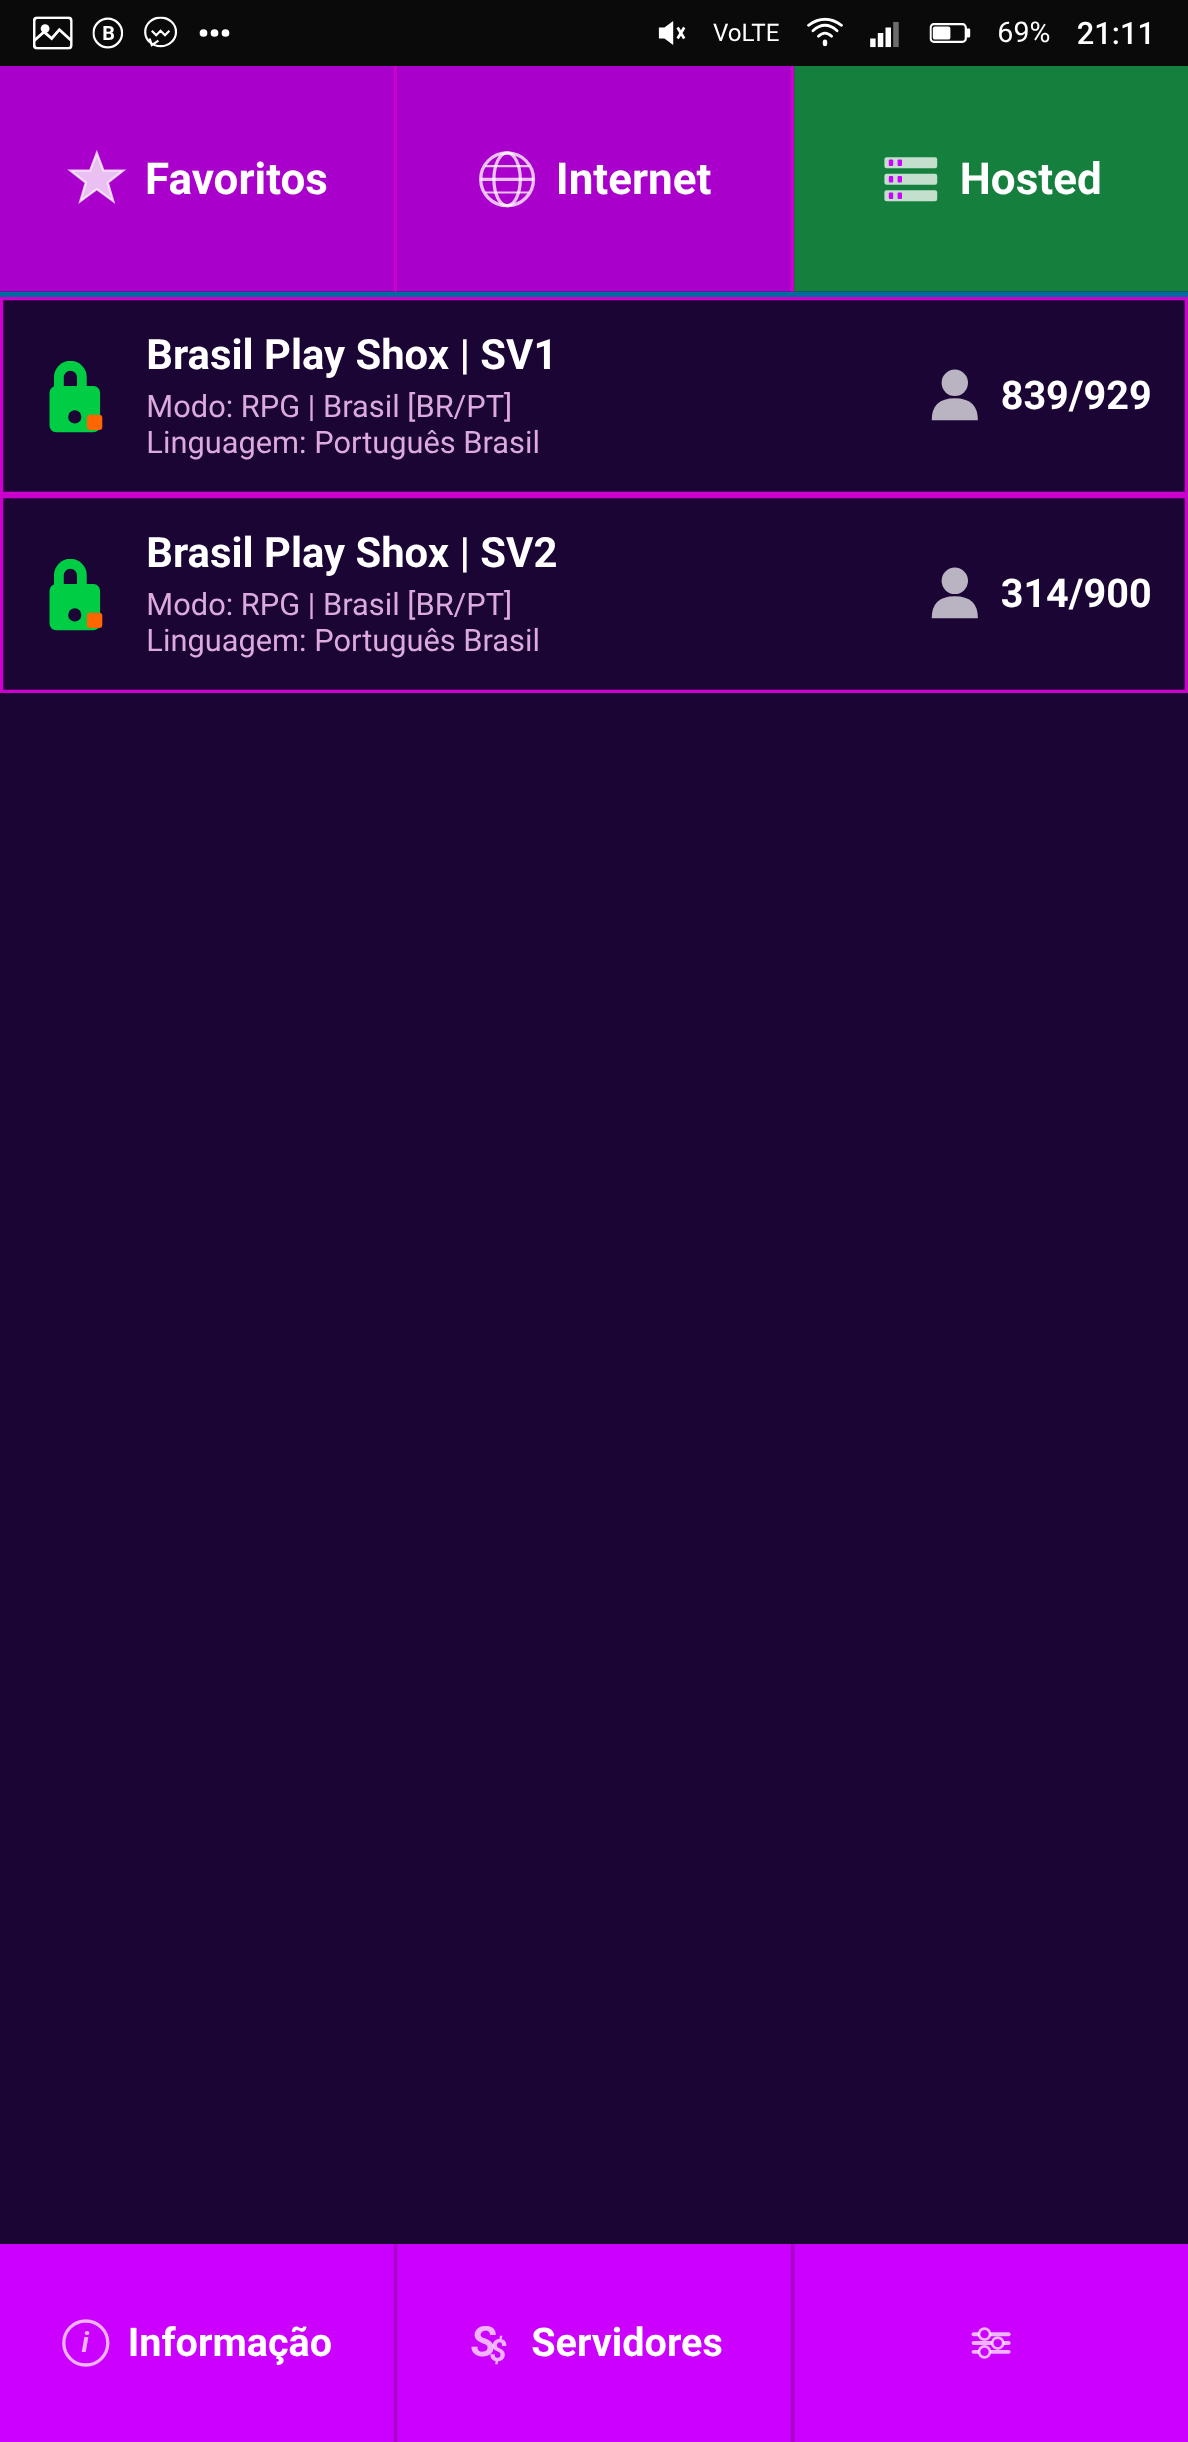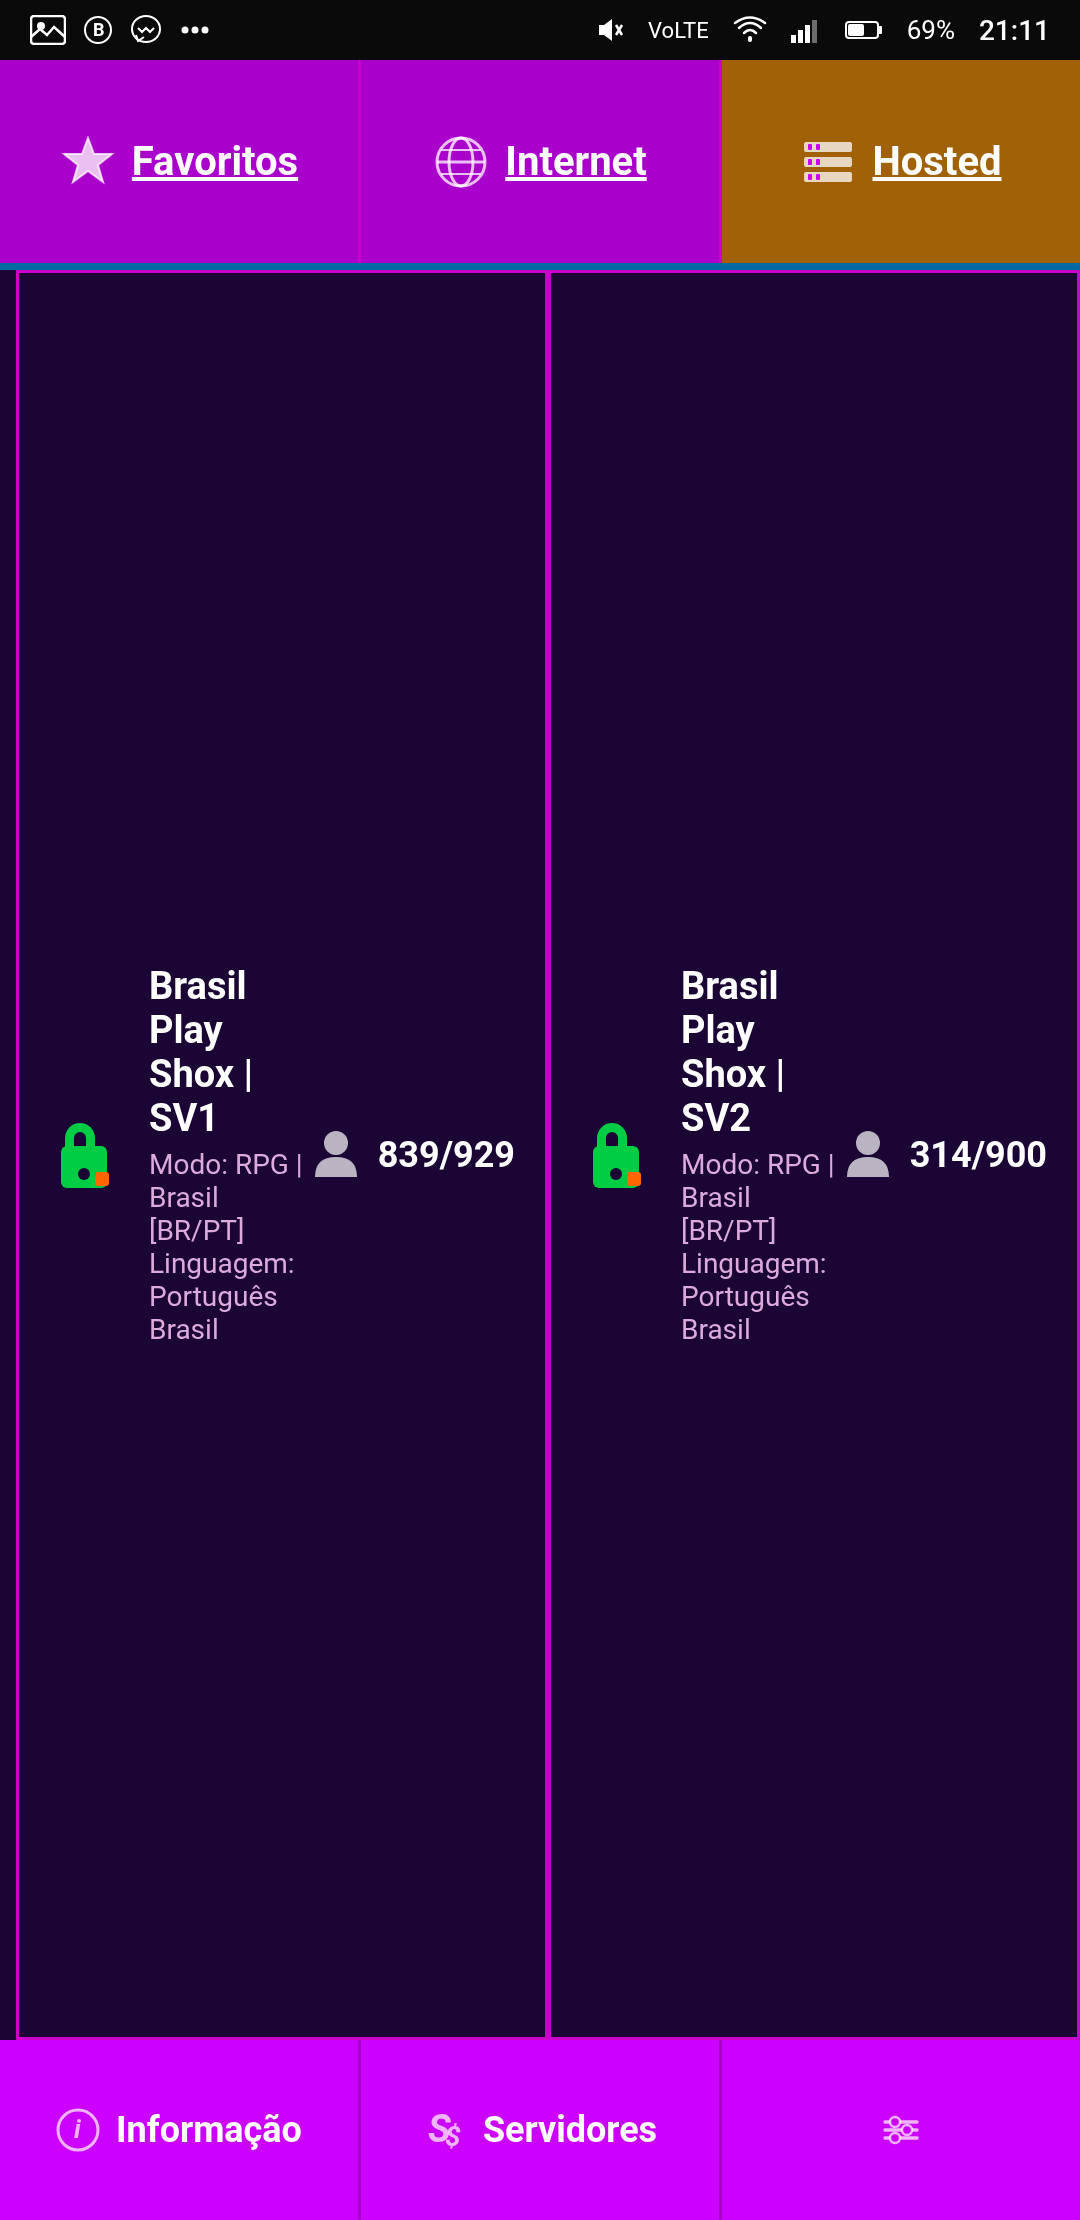--- a/index.html
+++ b/index.html
@@ -25,37 +25,36 @@
       font-size: 26px;
       color: white;
     }
     .status-left { display: flex; align-items: center; gap: 18px; }
     .status-right { display: flex; align-items: center; gap: 24px; }
 
     
     .top-tabs {
       display: flex;
       height: 210px;
-      border-bottom: 7px solid #0369a1;
-      text-decoration: underline;
+      border-bottom: 5px solid #0369a1;
     }
     .top-tab {
       flex: 1;
       display: flex;
       align-items: center;
       justify-content: center;
       gap: 16px;
       font-size: 40px;
       font-weight: bold;
       color: white;
       cursor: pointer;
       border-right: 3px solid #cc00cc;
     }
     .top-tab:last-child { border-right: none; }
-    .top-tab.active { background-color: #a16207; }
+    .top-tab.active { background-color: #15803d; }
     .top-tab.inactive { background-color: #aa00cc; }
     .server-item {
       display: flex;
       align-items: center;
       background-color: #1a0535;
       border: 3px solid #cc00cc;
       margin: 0;
       padding: 28px 30px;
       cursor: pointer;
     }
@@ -143,23 +142,23 @@
     }
     .player-count {
       font-size: 36px;
       font-weight: bold;
       color: white;
     }
 
     
     .main-content {
       display: flex;
+      flex-direction: column;
       min-height: calc(2220px - 60px - 210px - 180px);
       background-color: #1a0535;
-      padding-left: 16px;
     }
 
     
     .bottom-nav {
       display: flex;
       height: 180px;
       position: fixed;
       bottom: 0;
       width: 1080px;
     }

